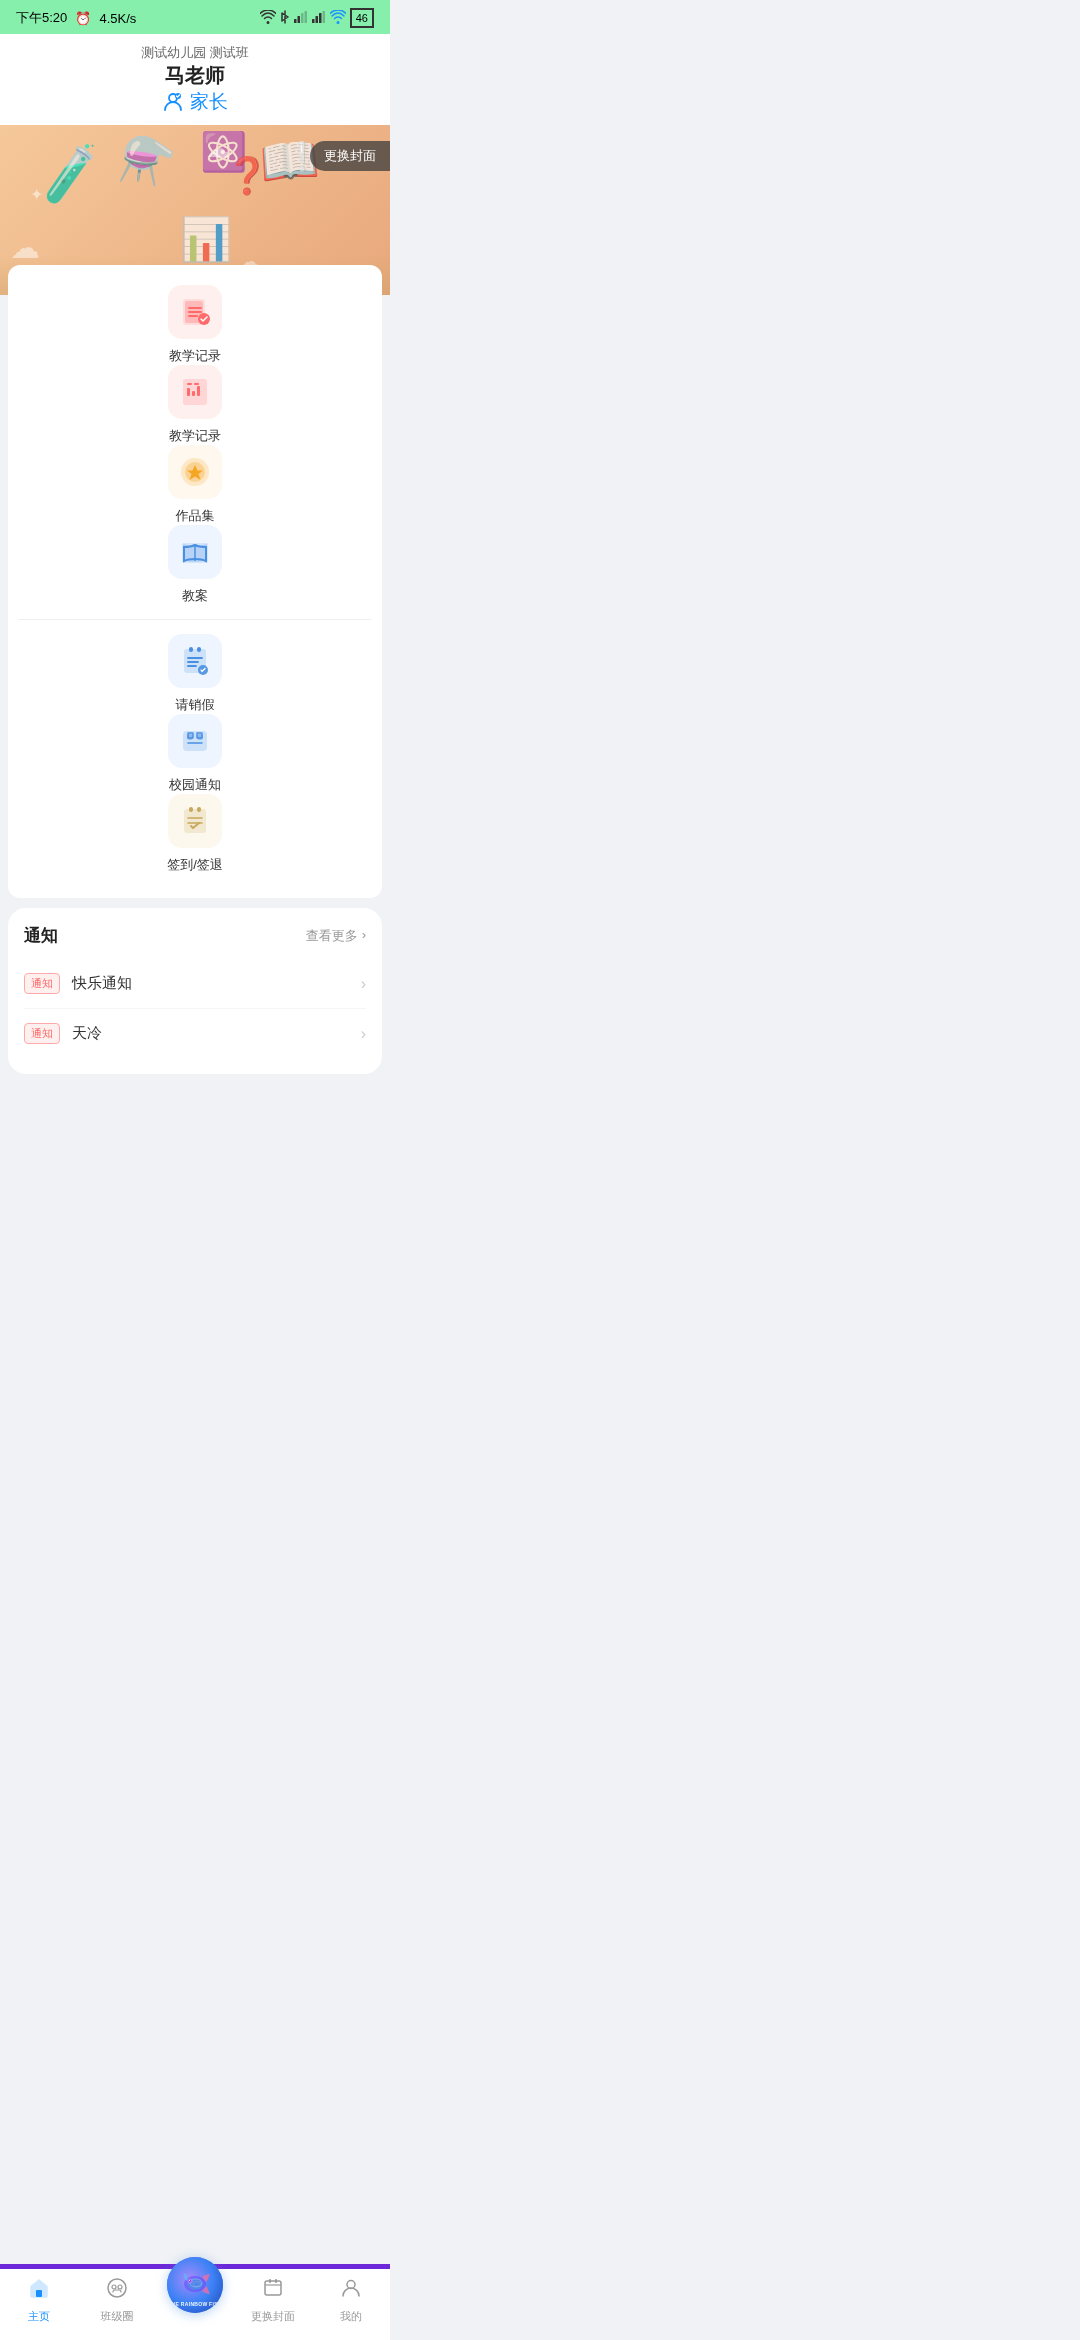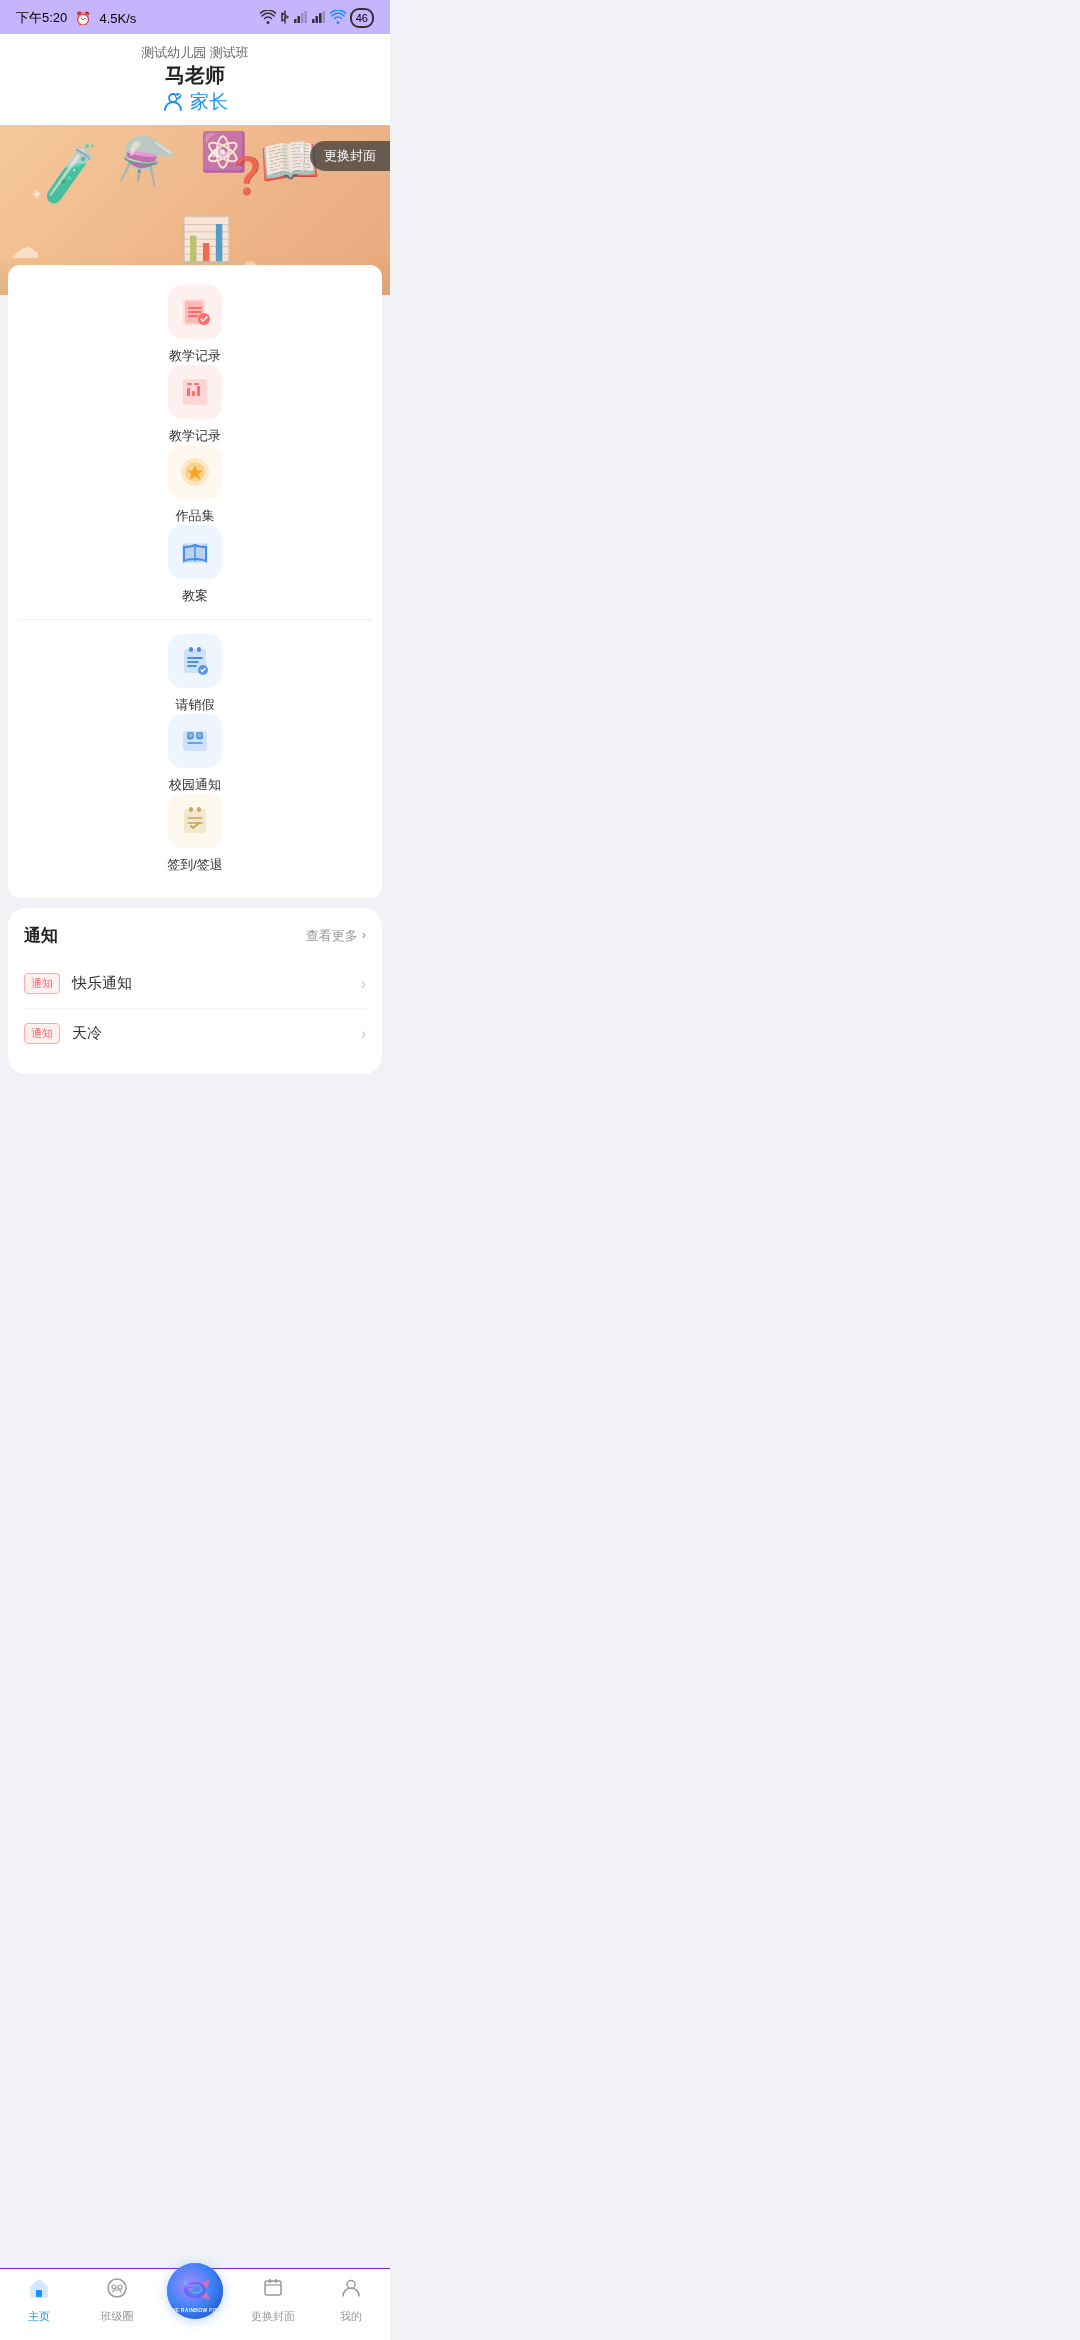--- a/index.html
+++ b/index.html
@@ -12,29 +12,29 @@
       position: relative;
       overflow-x: hidden;
     }
 
     
     .status-bar {
       display: flex;
       justify-content: space-between;
       align-items: center;
       padding: 8px 16px 6px;
-      background: #c4b5fd;
+      background: #86efac;
       font-size: 13px;
       font-weight: 500;
     }
     .status-left { display: flex; align-items: center; gap: 8px; }
     .status-right { display: flex; align-items: center; gap: 4px; }
     .battery-icon {
       border: 2px solid #333;
-      border-radius: 9px;
+      border-radius: 0;
       padding: 2px 4px;
       font-size: 11px;
       position: relative;
     }
 
     
     .header {
       display: flex;
       align-items: center;
       justify-content: space-between;
@@ -177,24 +177,24 @@
       font-size: 16px;
     }
 
     
     .bottom-nav {
       position: fixed;
       bottom: 0;
       left: 0;
       width: 390px;
       background: #fff;
-      border-top: 1px solid #6d28d9;
+      border-top: 5px solid #6d28d9;
       display: flex;
       justify-content: space-around;
-      align-items: center;
+      align-items: flex-start;
       padding: 8px 0 16px;
     }
     .nav-item {
       display: flex;
       flex-direction: column;
       align-items: center;
       gap: 4px;
       cursor: pointer;
       min-width: 60px;
     }

